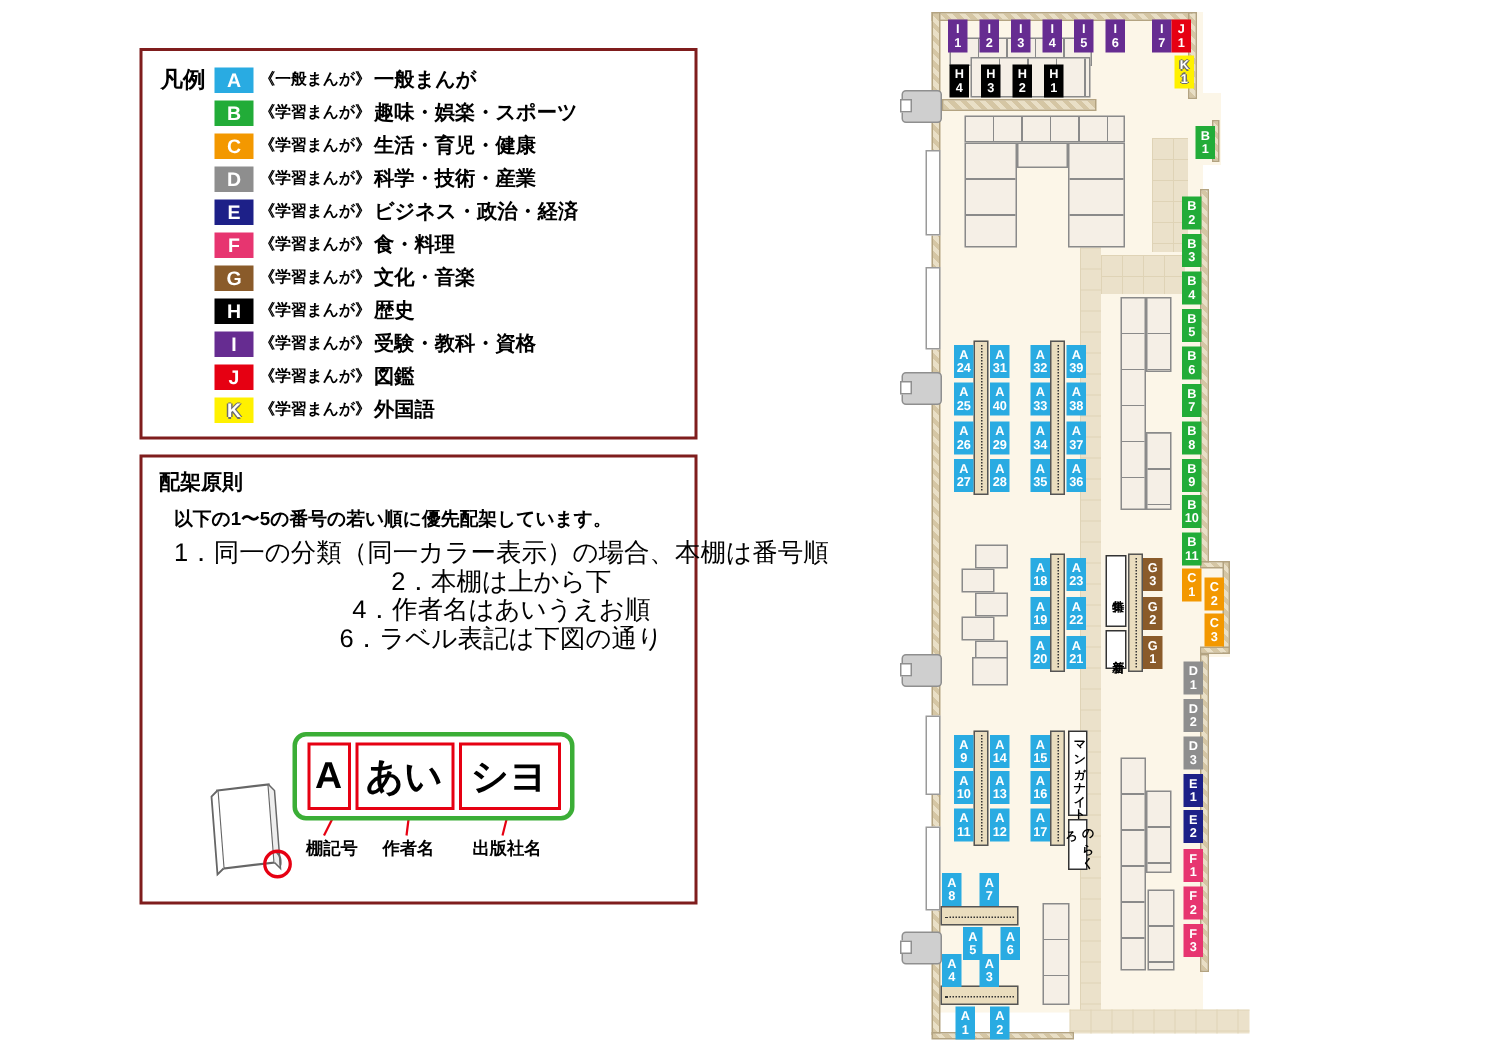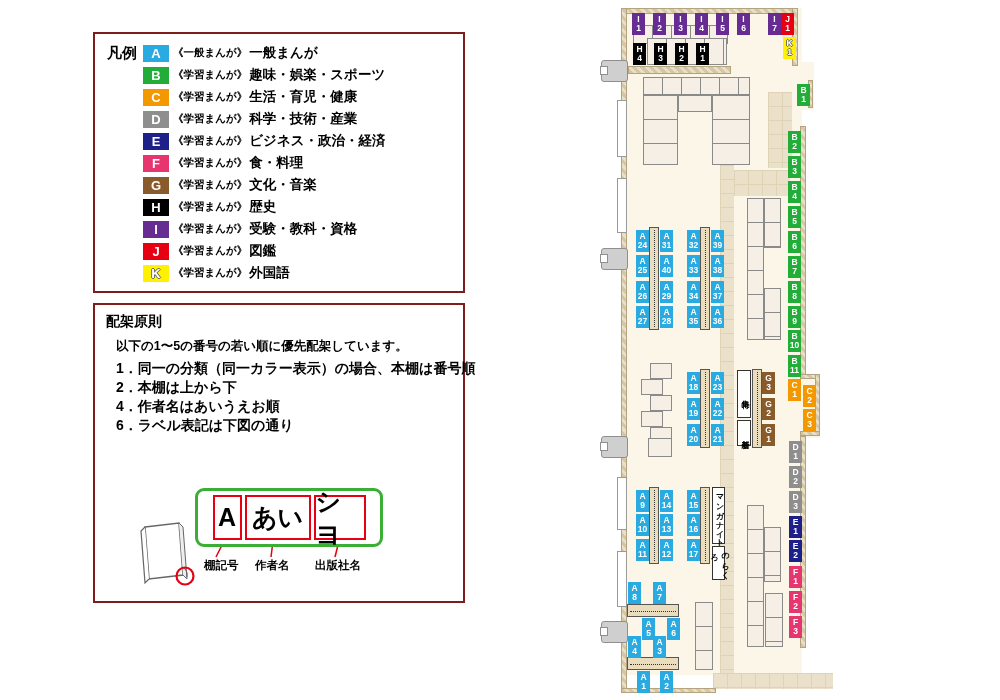--- a/index.html
+++ b/index.html
@@ -14,28 +14,28 @@
   .badge{display:inline-flex;align-items:center;justify-content:center;width:26px;height:17px;
          color:#fff;font-weight:700;font-size:13px;flex:0 0 26px;}
   .k-badge{color:#fff;text-shadow:1px 0 0 #6d6d6d,-1px 0 0 #6d6d6d,0 1px 0 #6d6d6d,0 -1px 0 #6d6d6d;}
   .series{font-size:10.5px;font-weight:700;margin:0 2px 0 4px;white-space:nowrap;color:#000;}
   .cat{font-size:13.5px;font-weight:700;white-space:nowrap;color:#000;letter-spacing:0;}
   
   #rules-box{left:93px;top:303px;width:372px;height:300px;}
   .rules-title{position:absolute;left:11px;top:8px;font-size:14px;font-weight:700;}
   .rules-intro{position:absolute;left:21px;top:33px;font-size:12.5px;font-weight:700;white-space:nowrap;}
   .rules-list{position:absolute;left:21px;top:54px;}
-  .rule-line{font-size:14px;font-weight:700;line-height:19px;white-space:nowrap;color:#000;}
+  .rule-line{font-size:17px;font-weight:400;line-height:19px;white-space:nowrap;color:#000;text-align:center;}
   .rule-line.indent{padding-left:17px;}
   
   .lbl-sample{position:absolute;left:100px;top:183px;width:188px;height:59px;border:3px solid #3BAE36;
               border-radius:9px;background:#fff;display:flex;align-items:center;justify-content:center;gap:3px;box-sizing:border-box;}
   .lbl-cell{border:2px solid #E60012;height:45px;display:flex;align-items:center;justify-content:center;
             font-weight:700;font-size:25px;box-sizing:border-box;background:#fff;color:#000;}
-  .lbl-a{width:29px;} .lbl-au{width:66px;} .lbl-pub{width:52px;}
+  .lbl-a{width:29px;} .lbl-au{width:66px;} .lbl-pub{width:68px;}
   .lbl-cap{position:absolute;top:253px;font-size:11.5px;font-weight:700;color:#000;}
   .cap1{left:109px;} .cap2{left:160px;} .cap3{left:220px;}
   .rules-svg{position:absolute;left:0;top:0;pointer-events:none;}
   
   #map{position:absolute;left:0;top:0;width:1000px;height:700px;}
   .room{position:absolute;background:#FCF6E8;}
   .corridor{position:absolute;background:#EBE1CA;
             background-image:linear-gradient(#DFD3B6 1px,transparent 1px),linear-gradient(90deg,#DFD3B6 1px,transparent 1px);
             background-size:14px 14px;}
   .wall{position:absolute;background:repeating-linear-gradient(45deg,#D5C6A4 0 3px,#E9DFC6 3px 6px);

